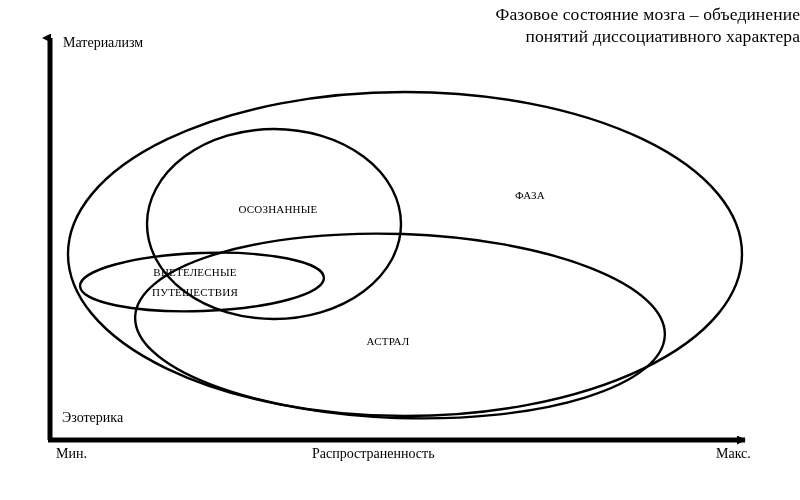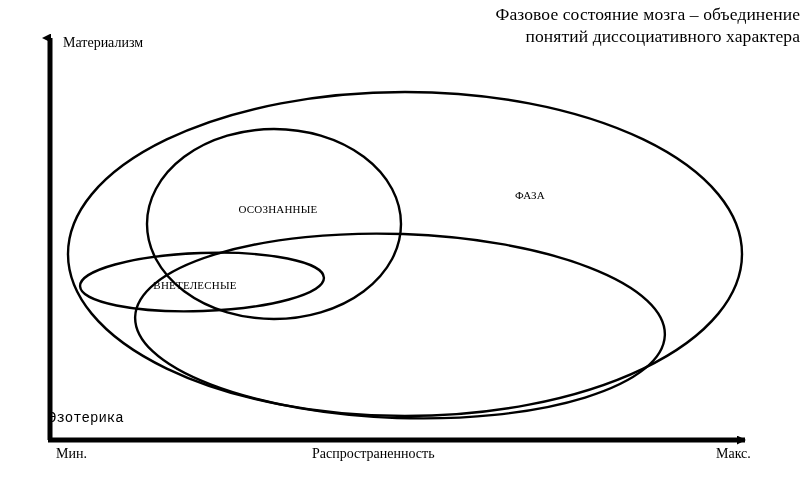--- a/index.html
+++ b/index.html
@@ -40,42 +40,42 @@
   #title-line1 { top: 4px; }
   #title-line2 { top: 26px; }
 
   .axis-label {
     position: absolute;
     font-size: 14px;
     color: #000;
     white-space: nowrap;
   }
   #label-materialism { left: 63px; top: 35px; }
-  #label-esoterics   { left: 48px; top: 410px; font-family: Liberation Mono, monospace; }
+  #label-esoterics   { left: 62px; top: 410px; }
   #label-min         { left: 56px; top: 446px; }
   #label-max         { left: 700px; top: 446px; margin-left: 16px; }
   #label-prevalence  { left: 312px; top: 446px; }
 
   .region-label {
     position: absolute;
     text-align: center;
     font-size: 11px;
     line-height: 20px;
     color: #000;
     white-space: nowrap;
     letter-spacing: 0.2px;
   }
   #label-phase {
     left: 470px; top: 185px; width: 120px; text-align: center;
   }
   #label-lucid {
     left: 178px; top: 199px; width: 200px;
   }
   #label-obe {
-    left: 100px; top: 275px; width: 190px;
+    left: 100px; top: 262px; width: 190px;
   }
   #label-astral {
     left: 318px; top: 331px; width: 140px;
   }
 </style>
 </head>
 <body>
 
 <div id="canvas" style="background: rgb(255, 255, 255);">
 
@@ -112,16 +112,18 @@
   <div class="axis-label" id="label-prevalence">Распространенность</div>
 
   <div class="region-label" id="label-phase">ФАЗА</div>
 
   <div class="region-label" id="label-lucid">
     <div>ОСОЗНАННЫЕ</div>
   </div>
 
   <div class="region-label" id="label-obe">
     <div>ВНЕТЕЛЕСНЫЕ</div>
+    <div>ПУТЕШЕСТВИЯ</div>
   </div>
 
+  <div class="region-label" id="label-astral">АСТРАЛ</div>
 
 </div>
 
 </body></html>

